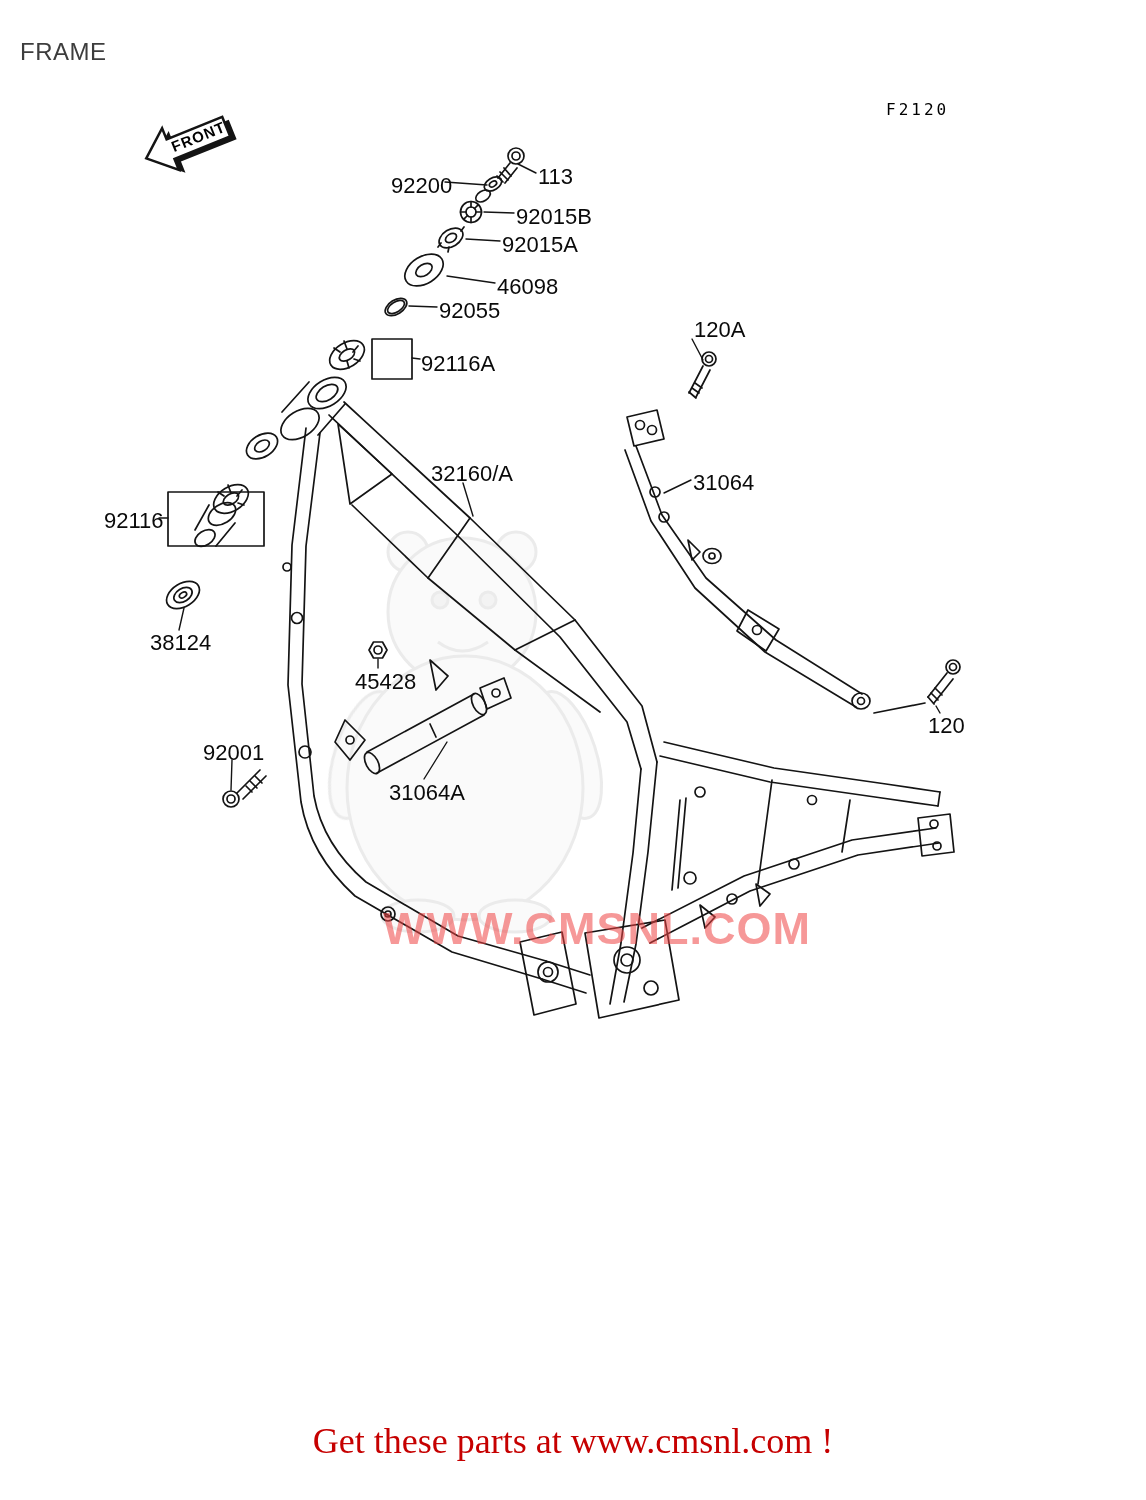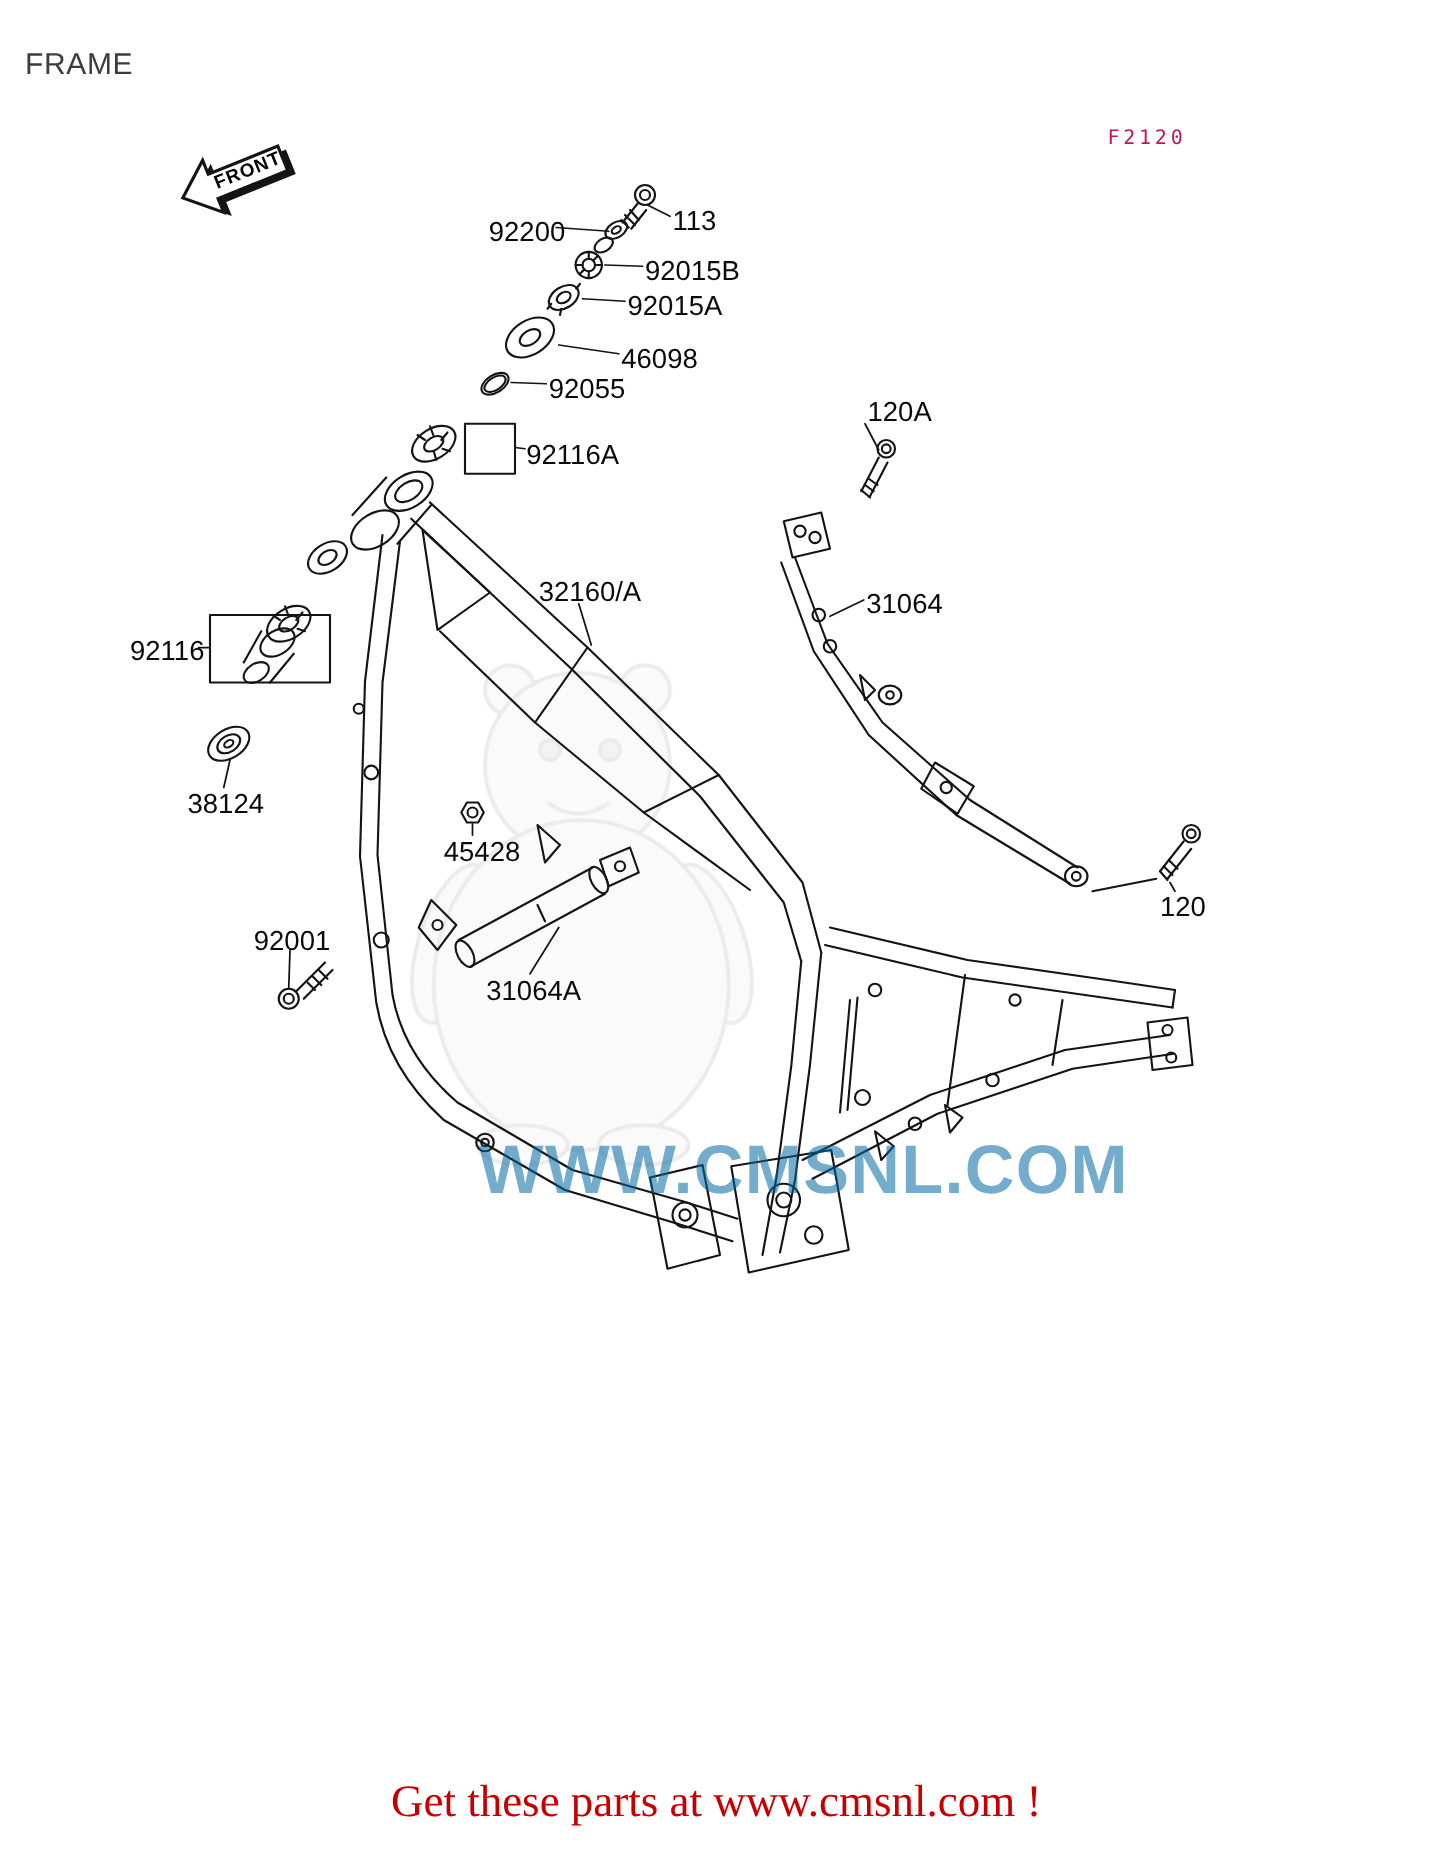--- a/index.html
+++ b/index.html
@@ -8,35 +8,35 @@
     width:1146px; height:1500px; position:relative; overflow:hidden;
     font-family:"Liberation Sans", sans-serif; color:#111;
   }
   .page-title {
     position:absolute; left:20px; top:12px;
     font-size:24px; color:#3d3d3d; letter-spacing:0.5px;margin-top:26px;
   }
   .fig-code {
     position:absolute; left:886px; top:100px;
     font-family:"DejaVu Sans Mono", monospace;
-    font-size:16px; letter-spacing:3px; color:#be185d;
+    font-size:16px; letter-spacing:3px; color:#000000;
   }
   .part-label {
     position:absolute; font-size:22px; color:#0a0a0a; white-space:nowrap;
     font-family:"Liberation Sans", sans-serif;
   }
   .front-label {
     position:absolute; left:170px; top:128px;
     transform:rotate(-22deg);
     font-weight:bold; font-size:15px; letter-spacing:1px; color:#000;
   }
   .watermark-text {
     position:absolute; left:383px; top:903px;
-    font-size:55px; font-weight:bold; letter-spacing:1px;
-    color:#0369a1; opacity:0.55; white-space:nowrap;
+    font-size:45px; font-weight:bold; letter-spacing:1px;
+    color:#ef4444; opacity:0.55; white-space:nowrap;
   }
   .footer-cta {
     position:absolute; left:0; top:1420px; width:1146px;
     text-align:center; font-family:"Liberation Serif", serif;
     font-size:36px; color:#c60000;
   }
   svg.diagram { position:absolute; left:0; top:0; }
 </style>
 </head>
 <body>

